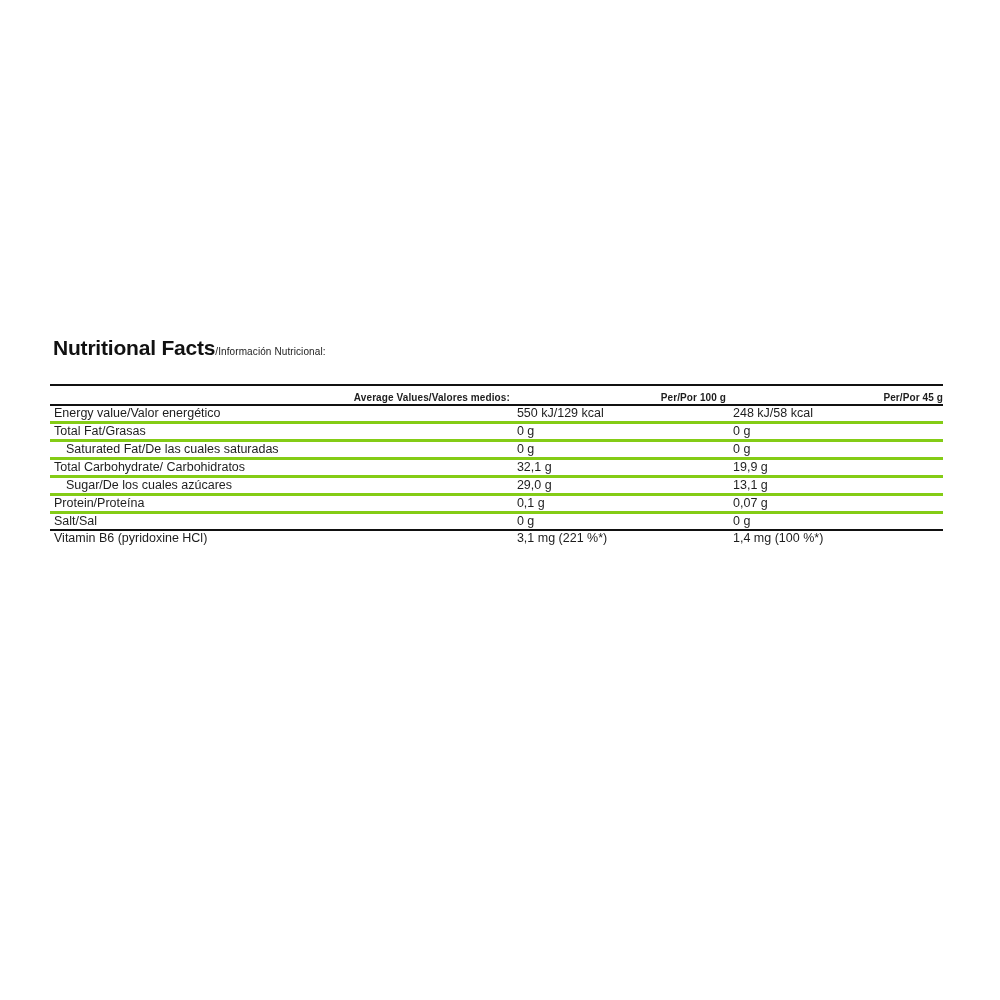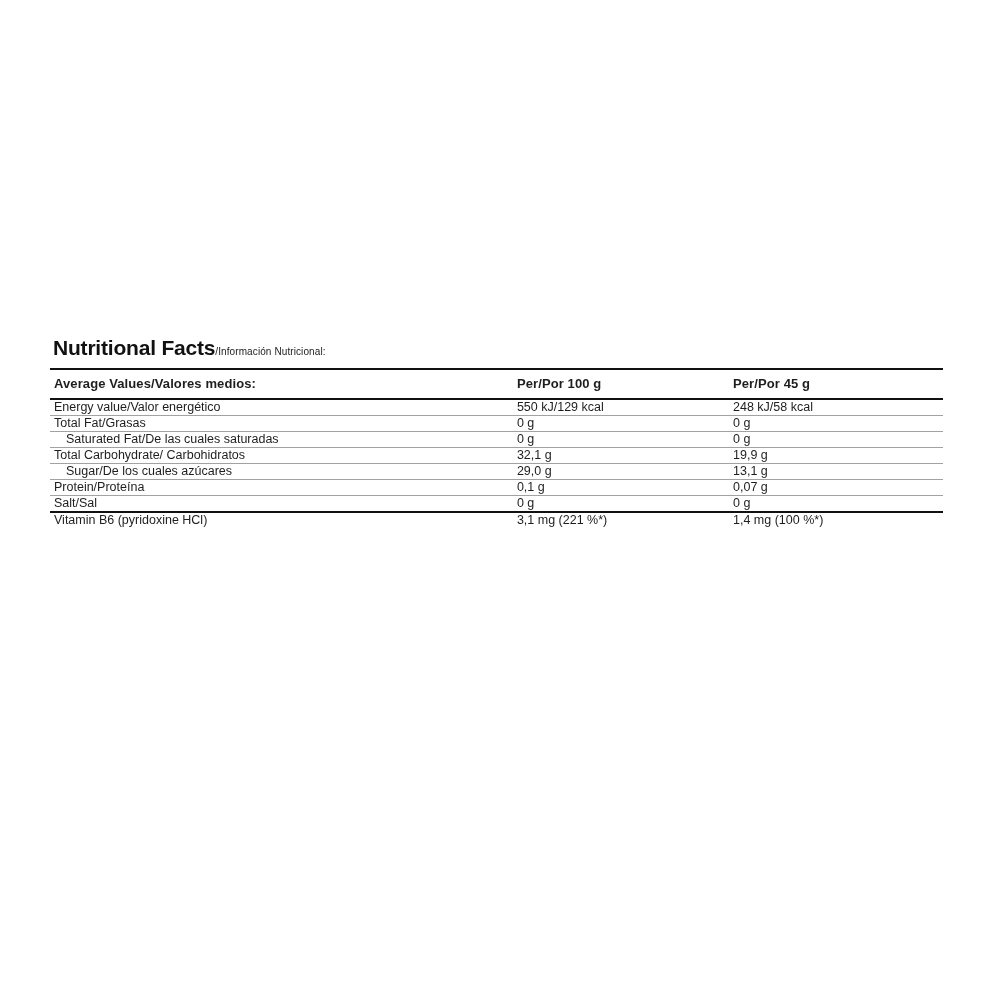--- a/index.html
+++ b/index.html
@@ -20,21 +20,21 @@
     position: absolute;
     left: 50px;
     top: 336px;
     width: 893px;
   }
 
   
   .title-row {
     display: flex;
     align-items: baseline;
-    margin: 0 0 8px 3px;
+    margin: 0 0 24px 3px;
   }
   .title-main {
     font-size: 21px;
     font-weight: bold;
     letter-spacing: -0.2px;
     color: #111;
   }
   .title-sub {
     font-size: 10px;
     font-weight: normal;
@@ -62,29 +62,29 @@
     line-height: 1.2;
     color: #1e1e1e;
     padding: 6.5px 4px 6.5px 4px;
   }
   .cell.label { padding-left: 4px; }
   .cell.indent { padding-left: 16px; margin-top: 12px; }
   .cell.val { padding-left: 7px; }
 
   tr.head-row .cell {
     font-weight: bold;
-    font-size: 13px;
+    font-size: 10px;
     letter-spacing: 0.1px;
     padding-top: 6px;
-    padding-bottom: 6px;
+    text-align: right;
   }
 
   
   tr.rule-thick > td { border-top: 2.6px solid #111; }
-  tr.rule-thin  > td { border-top: 1px solid #84cc16; }
+  tr.rule-thin  > td { border-top: 3px solid #84cc16; }
   tr.rule-bottom > td { border-bottom: 2.6px solid #111; }
 </style>
 </head>
 <body>
 
 <div id="panel">
 
   <div class="title-row">
     <span class="title-main">Nutritional Facts</span>
     <span class="title-sub">/Información Nutricional:</span>

